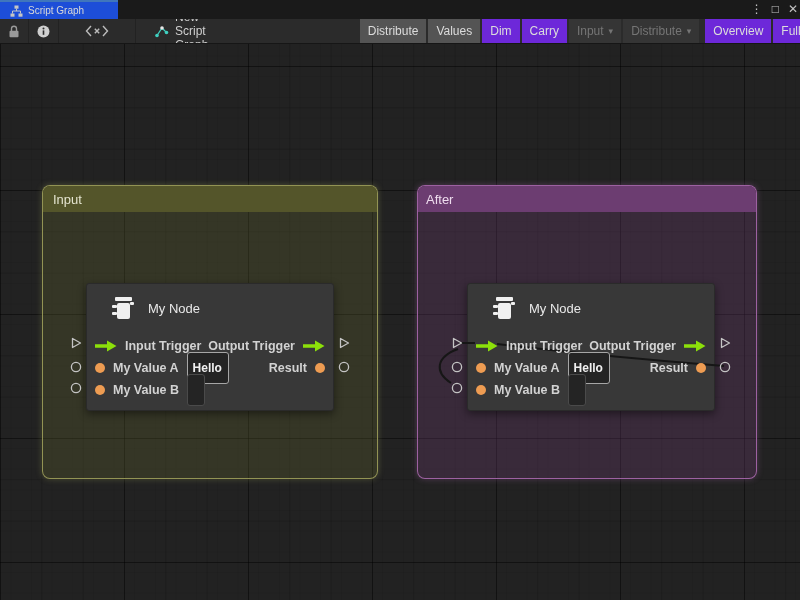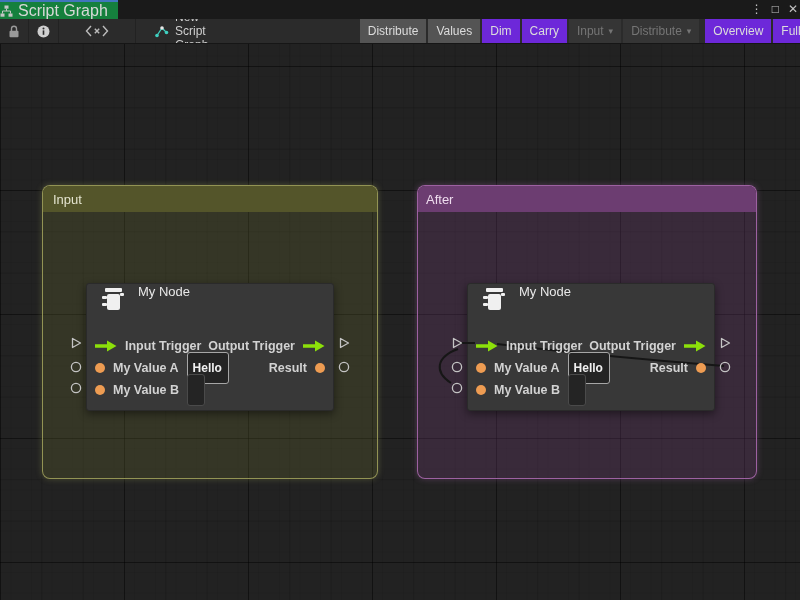--- a/index.html
+++ b/index.html
@@ -2,23 +2,23 @@
 <html><head>
 <meta charset="utf-8">
 <style>
   * { box-sizing: border-box; margin: 0; padding: 0; }
   html,body { width:800px; height:600px; overflow:hidden; background:#191919;
     font-family:"Liberation Sans","DejaVu Sans",sans-serif; }
   .window { position:relative; width:800px; height:600px; }
 
   
   .tabbar { position:absolute; left:0; top:0; width:800px; height:19px; background:#1a1a1a; }
-  .tab { position:absolute; left:0; top:0; height:19px; width:118px; background:#15803d;
-    border-top:2px solid #4076bc; display:flex; align-items:center; padding-left:0;
-    color:#d8d8d8; font-size:16px; gap:5px; }
+  .tab { position:absolute; left:0; top:0; height:19px; width:118px; background:#1d4ed8;
+    border-top:2px solid #4076bc; display:flex; align-items:center; padding-left:10px;
+    color:#d8d8d8; font-size:10px; gap:5px; }
   .win-controls { position:absolute; right:2px; top:0; height:19px; display:flex;
     align-items:center; gap:9px; color:#c2c2c2; font-size:12px; }
   .win-controls span { cursor:default; line-height:19px; }
 
   
   .toolbar { position:absolute; left:0; top:19px; width:800px; height:25px; background:#2b2b2b;
     border-bottom:1px solid #161616; display:flex; align-items:stretch; overflow:hidden; }
   .tb-iconbtn { display:flex; align-items:center; justify-content:center;
     border-right:1px solid #222; padding:0 8px; }
   .tb-graphbtn { display:flex; align-items:center; gap:6px; margin-left:14px;
@@ -59,22 +59,22 @@
   .g-after { left:417px; top:141px; width:340px; height:294px;
     background:rgba(128,66,133,0.25); border:1px solid rgba(176,108,180,0.85);
     box-shadow:0 0 6px rgba(176,108,180,0.35); }
   .g-after .group-header { background:#6c3d71; color:#eedcee;padding-left:8px; }
 
   
   .node { position:absolute; width:248px; height:128px; background:#383838;
     border:1px solid #2a2a2a; border-radius:3px; box-shadow:0 3px 8px rgba(0,0,0,0.45); }
   .n-before { left:86px; top:239px; }
   .n-after  { left:467px; top:239px; }
-  .node-header { position:relative; z-index:2; height:48px; display:flex; align-items:flex-start;
-    padding-left:11px; gap:10px; }
+  .node-header { position:relative; z-index:2; height:48px; display:flex; align-items:center;
+    padding-left:21px; gap:10px; }
   .node-title { color:#e8e8e8; font-size:13px; }
   .node-body { padding:3px 8px 0 8px; }
   .nrow { position:relative; z-index:2; height:21px; margin-bottom:1px; display:flex;
     align-items:center; justify-content:space-between; }
   .pside { display:flex; align-items:center; gap:8px;font-weight:bold; }
   .plabel { color:#d2d2d2; font-size:12.5px; white-space:nowrap; }
   .dot { width:10px; height:10px; border-radius:50%; background:#ee9c52; flex:0 0 auto; }
   .field { height:32px; background:#242424; border-radius:3px; color:#f0f0f0; font-size:12px;
     display:flex; align-items:center; padding:0 5px; }
   .field.filled { border:1.5px solid #a6a6a6; min-width:42px; }

